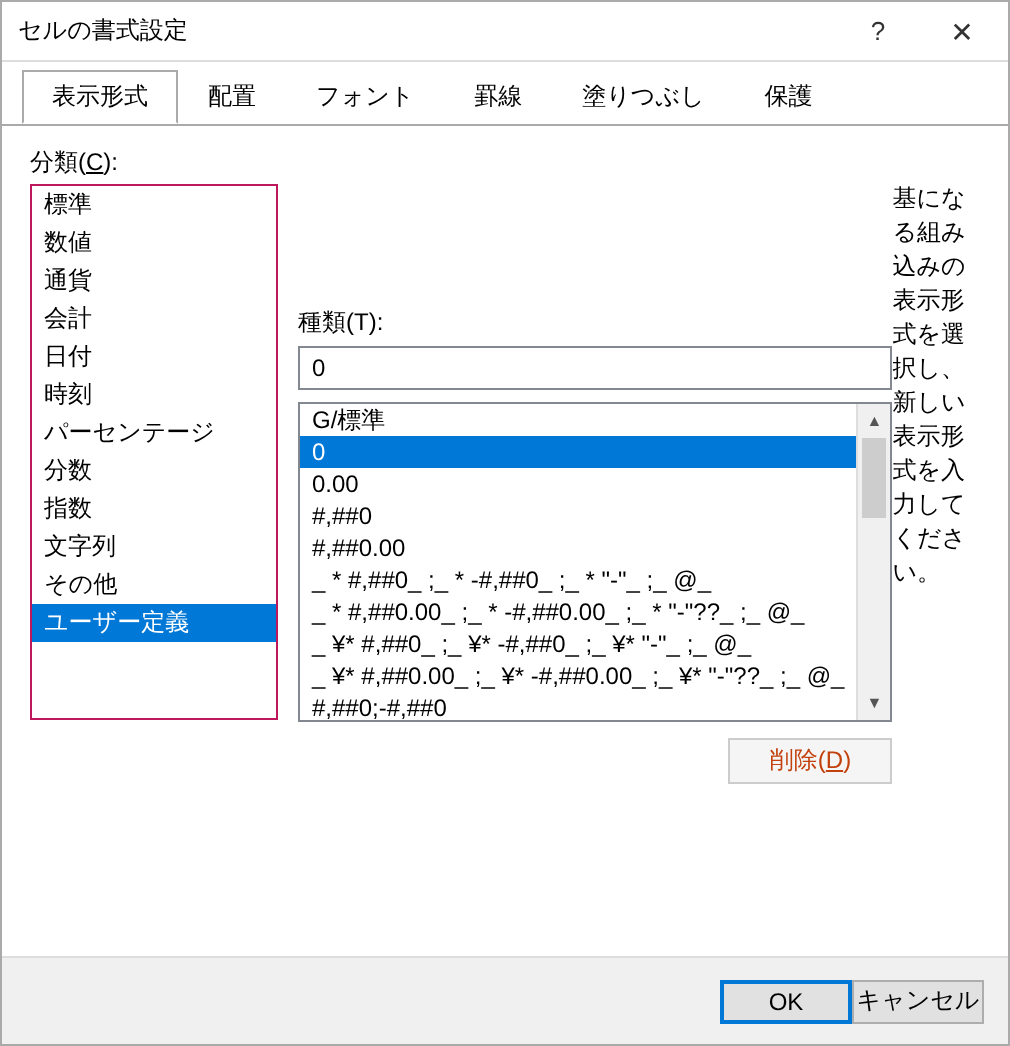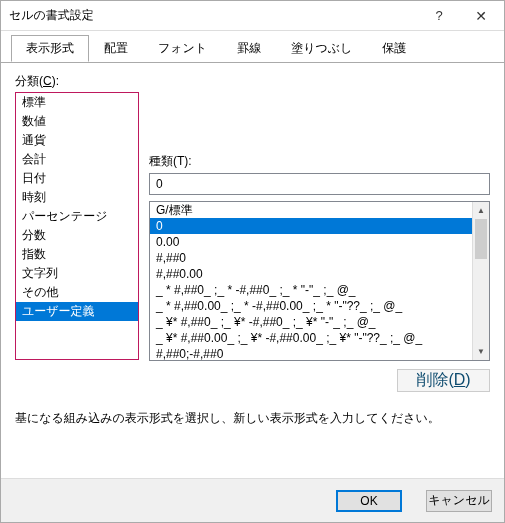--- a/index.html
+++ b/index.html
@@ -5,21 +5,21 @@
 * { box-sizing: border-box; margin: 0; padding: 0; }
 body { font-family: "Yu Gothic UI", "Meiryo", sans-serif; font-size: 12px; background: #fff; color: #000; }
 .window { width: 505px; height: 523px; border: 1px solid #aaa; background: #fff; display: flex; flex-direction: column; }
 .titlebar { height: 30px; display: flex; align-items: center; padding: 0 2px 0 8px; border-bottom: 1px solid #ddd; background: #fff; }
 .titlebar .title { flex: 1; font-size: 12px; }
 .titlebar .btn { width: 42px; height: 28px; display: flex; align-items: center; justify-content: center; font-size: 13px; color: #333; }
 .titlebar .btn.close { font-size: 14px; }
 .tabs { display: flex; border-bottom: 1px solid #aaa; padding: 4px 10px 0; gap: 0; background: #fff; }
 .tab { padding: 4px 14px; border: 1px solid transparent; border-bottom: none; font-size: 12px; color: #000; cursor: default; position: relative; top: 0; }
 .tab.active { border-color: #aaa; background: #fff; border-bottom: 1px solid #fff; }
-.content { flex: 1; padding: 10px 14px; display: flex; flex-direction: column; }
+.content { flex: 1; padding: 10px 14px; display: flex; flex-direction: row; }
 .row1 { display: flex; gap: 10px; flex: 0 0 auto; }
 .col-left { width: 124px; }
 .col-right { flex: 1; }
 .label { font-size: 12px; margin-bottom: 2px; }
 .label .ul { text-decoration: underline; }
 .listbox { border: 1px solid #be185d; height: 268px; overflow: hidden; background: #fff; }
 .listbox .item { padding: 1px 6px; font-size: 12px; }
 .listbox .item.selected { background: #0078d7; color: #fff; }
 .sample-box { height: 46px; border: none; margin-top: 18px; }
 .sample-label { font-size: 12px; margin-bottom: 4px; }
@@ -27,23 +27,23 @@
 .type-input { width: 100%; height: 22px; border: 1px solid #828790; padding: 2px 6px; font-size: 12px; font-family: inherit; }
 .format-list { margin-top: 6px; border: 1px solid #828790; height: 160px; background: #fff; display: flex; }
 .format-items { flex: 1; overflow: hidden; }
 .format-items .fitem { padding: 0 6px; font-size: 12px; line-height: 16px; white-space: nowrap; overflow: hidden; }
 .format-items .fitem.selected { background: #0078d7; color: #fff; }
 .scrollbar { width: 17px; background: #f0f0f0; display: flex; flex-direction: column; border-left: 1px solid #ddd; }
 .scrollbar .arrow { height: 17px; display: flex; align-items: center; justify-content: center; font-size: 8px; color: #555; background: #f0f0f0; }
 .scrollbar .track { flex: 1; background: #f0f0f0; position: relative; }
 .scrollbar .thumb { position: absolute; top: 0; left: 2px; right: 2px; height: 40px; background: #cdcdcd; }
 .delete-row { display: flex; justify-content: flex-end; margin-top: 8px; }
-.delete-btn { width: 93px; height: 23px; border: 1px solid #ccc; background: #f5f5f5; color: #0c4a6e; font-size: 16px; font-family: inherit; }
+.delete-btn { width: 82px; height: 23px; border: 1px solid #ccc; background: #f5f5f5; color: #c2410c; font-size: 12px; font-family: inherit; }
 .help-text { margin-top: 18px; font-size: 12px; }
-.footer { height: 44px; display: flex; align-items: center; justify-content: flex-end; gap: 24px; padding: 0 12px; background: #f0f0f0; border-top: 1px solid #ddd; }
+.footer { height: 44px; display: flex; align-items: center; justify-content: flex-end; gap: 0; padding: 0 12px; background: #f0f0f0; border-top: 1px solid #ddd; }
 .footer button { width: 66px; height: 22px; border: 1px solid #adadad; background: #e1e1e1; font-size: 12px; font-family: inherit; }
 .footer button.primary { border: 1px solid #0078d7; outline: 1px solid #0078d7; outline-offset: -2px; }
 </style>
 </head>
 <body>
 
 <div class="window">
   <div class="titlebar">
     <span class="title">セルの書式設定</span>
     <div class="btn">

